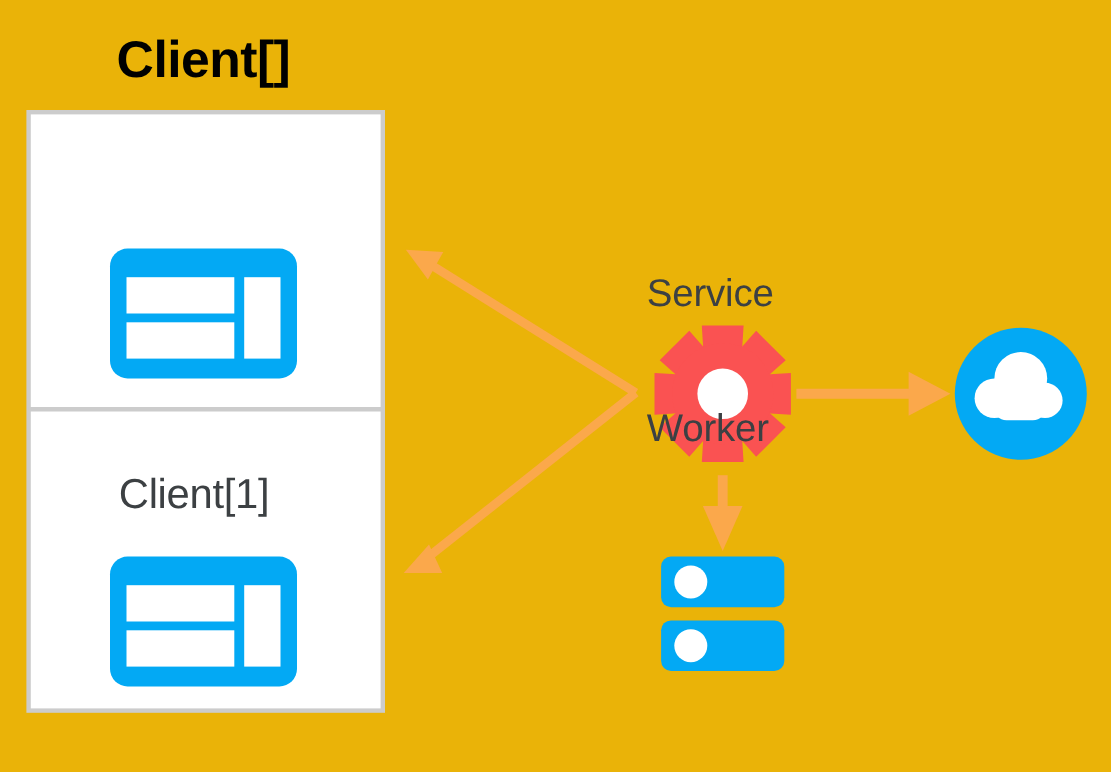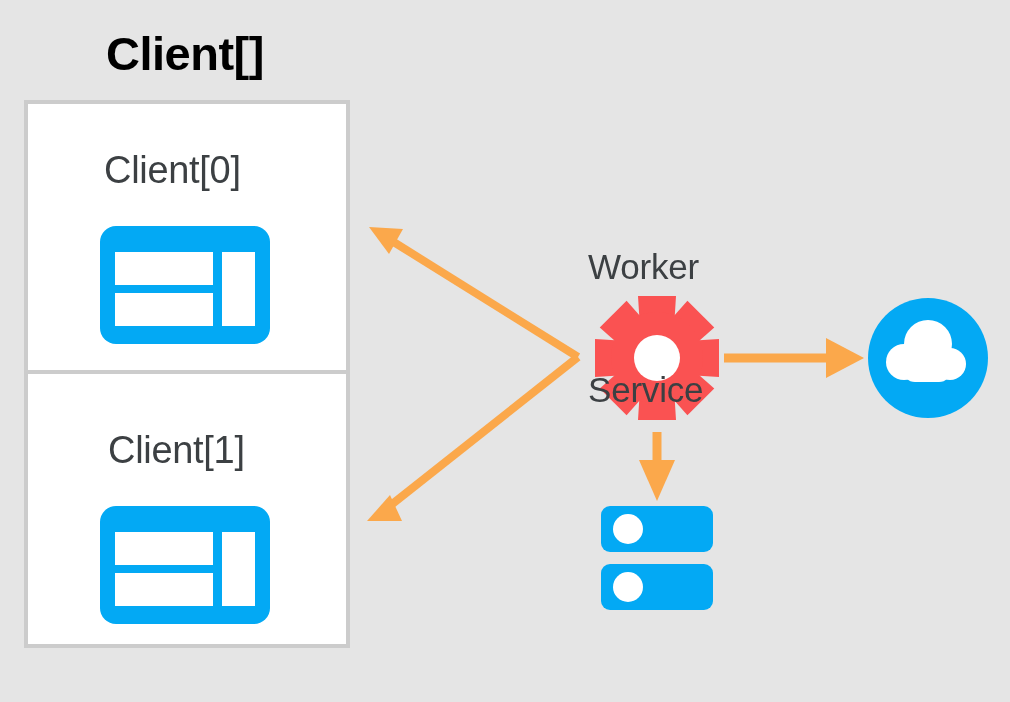--- a/index.html
+++ b/index.html
@@ -8,21 +8,21 @@
     padding: 0;
     background: #ffffff;
   }
   body {
     font-family: "Liberation Sans", sans-serif;
   }
   #stage {
     position: relative;
     width: 1010px;
     height: 702px;
-    background: #e5e5e5;
+    background: #eab308;
     overflow: hidden;
   }
   #svg-layer {
     position: absolute;
     left: 0;
     top: 0;
     width: 1010px;
     height: 702px;
   }
   .txt {
@@ -175,22 +175,21 @@
 
     <g>
       <line x1="657" y1="432" x2="657" y2="466" stroke="#fba84b" stroke-width="9" stroke-linecap="butt"></line>
       <path d="M 657 501 L 639 460 L 675 460 Z" fill="#fba84b"></path>
     </g>
 
   </svg>
 
   <div class="txt" id="title-client-array">Client[]</div>
 
-  <div class="txt" id="label-client-0">Client[0]</div>
 
   <div class="txt" id="label-client-1">Client[1]</div>
 
   <div class="txt" id="label-service-worker">
+    <span class="ln">Service</span>
     <span class="ln">Worker</span>
-    <span class="ln">Service</span>
   </div>
 
 </div>
 
 </body></html>

